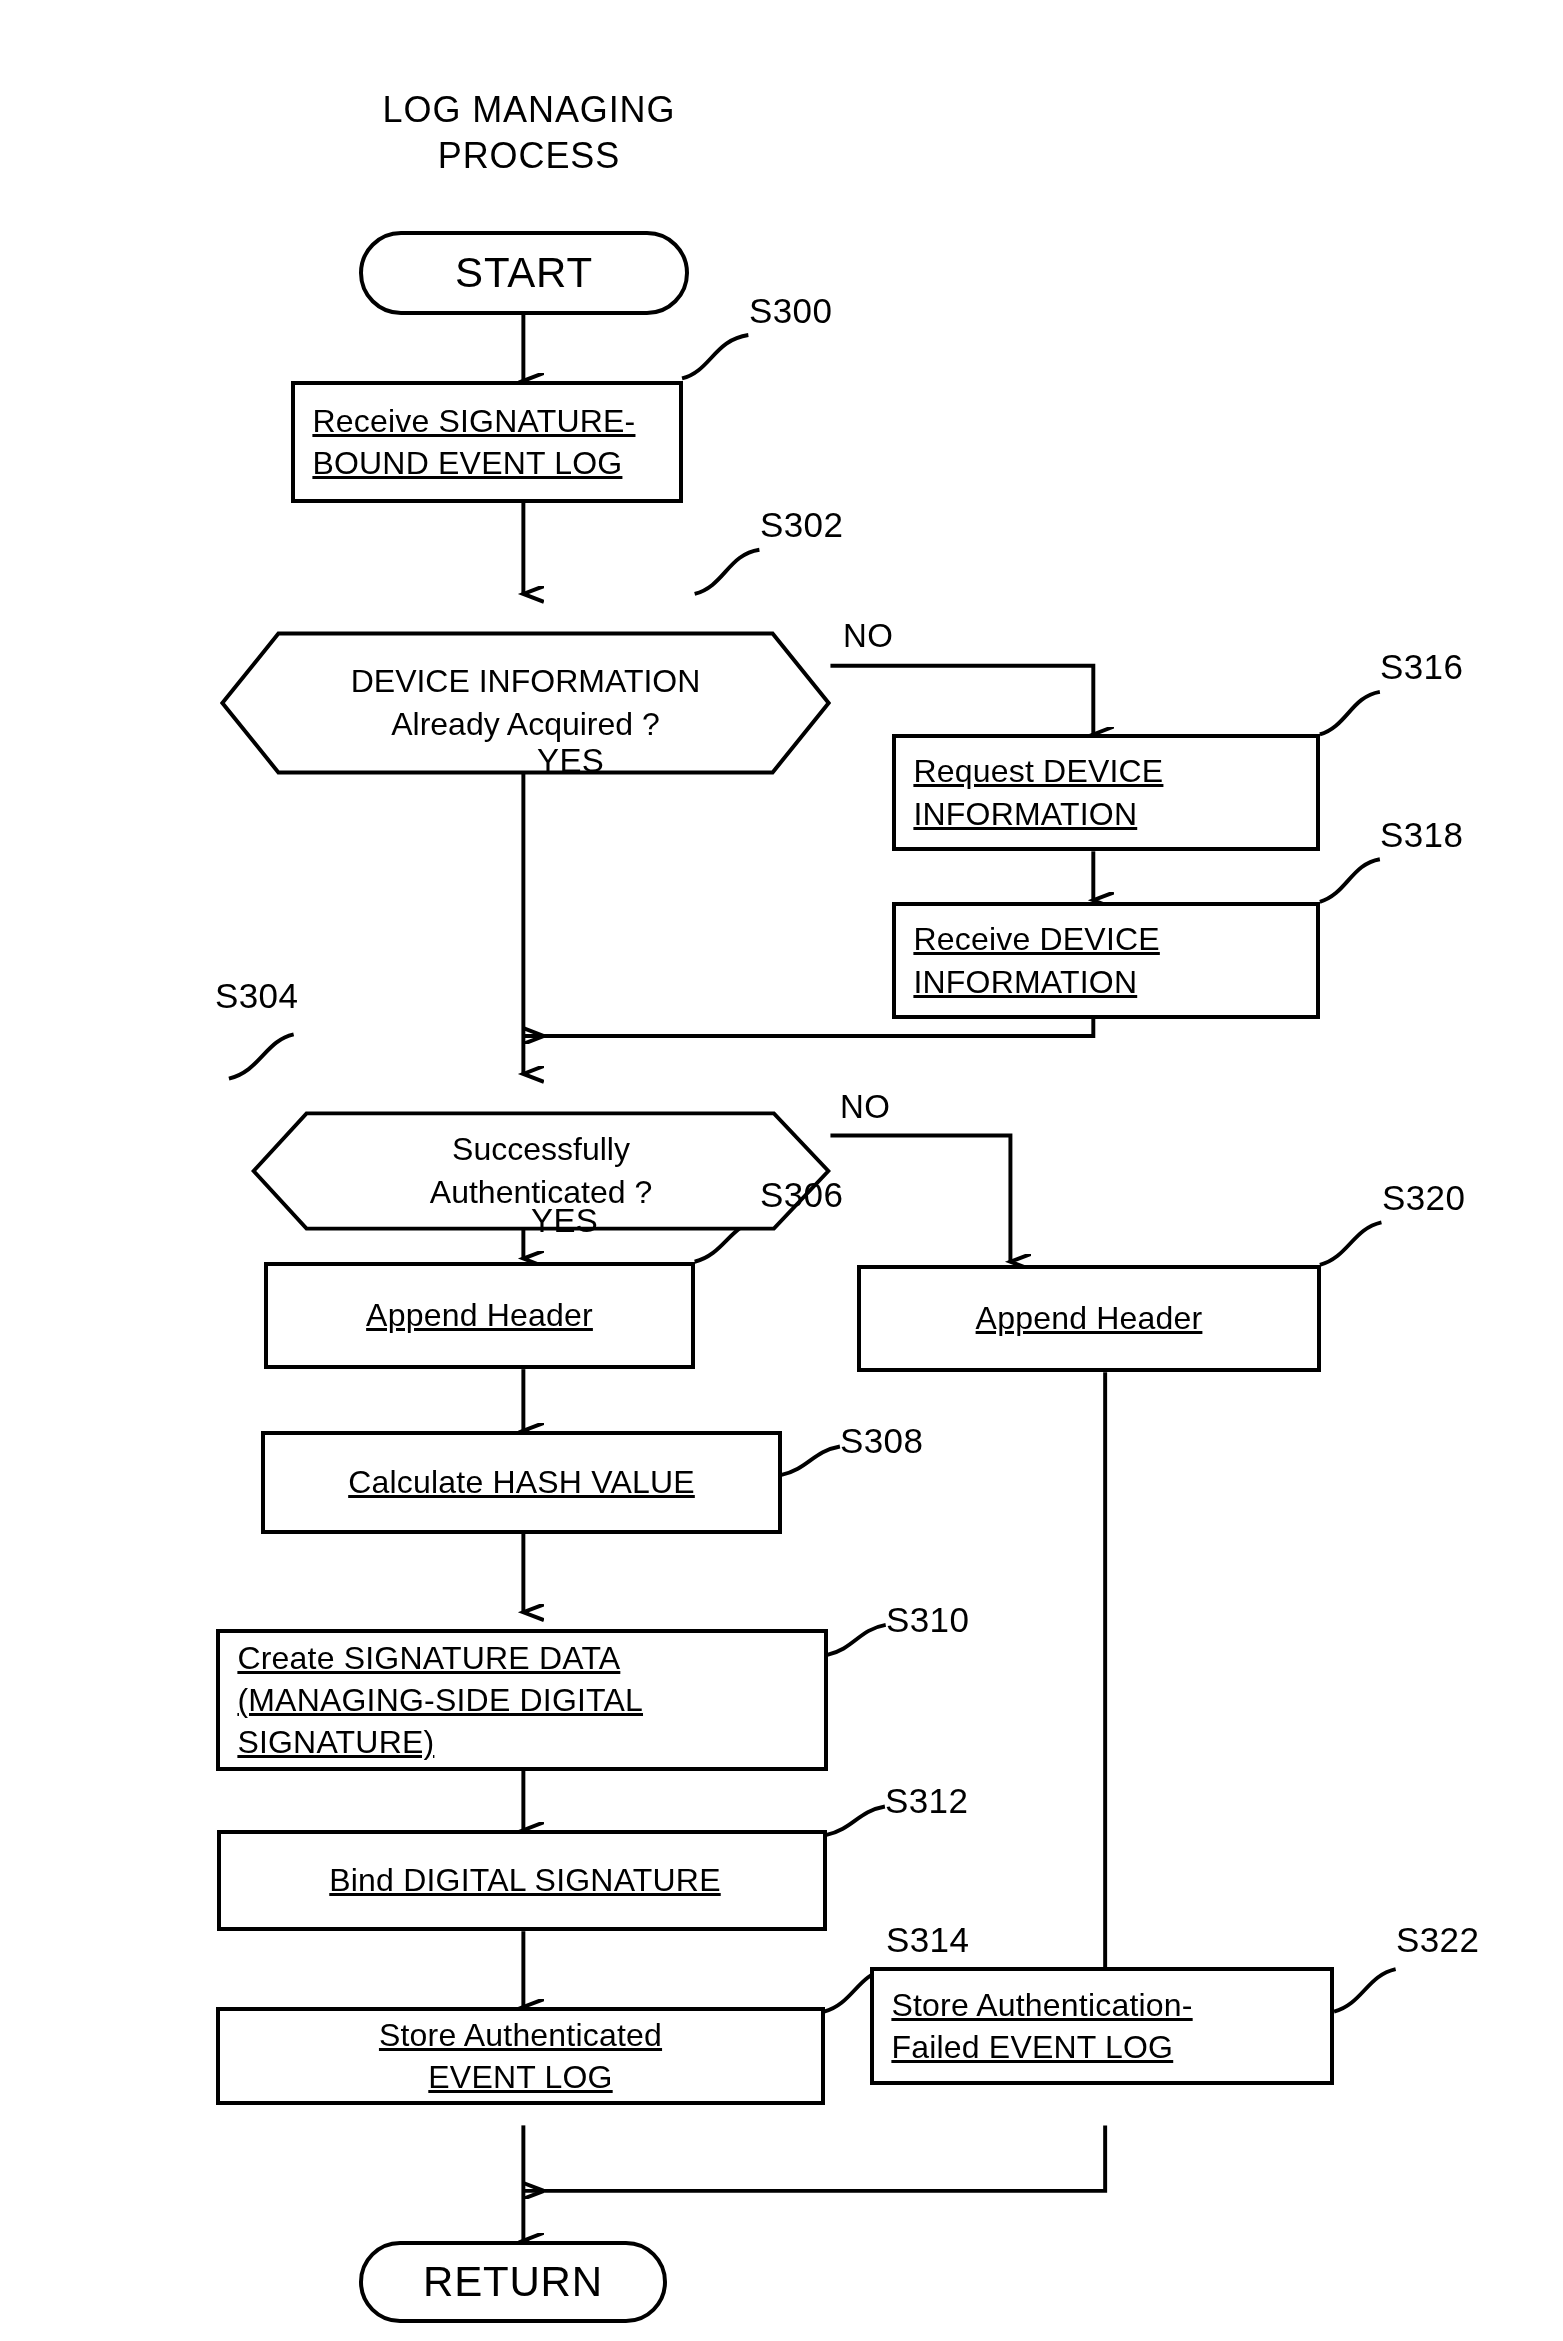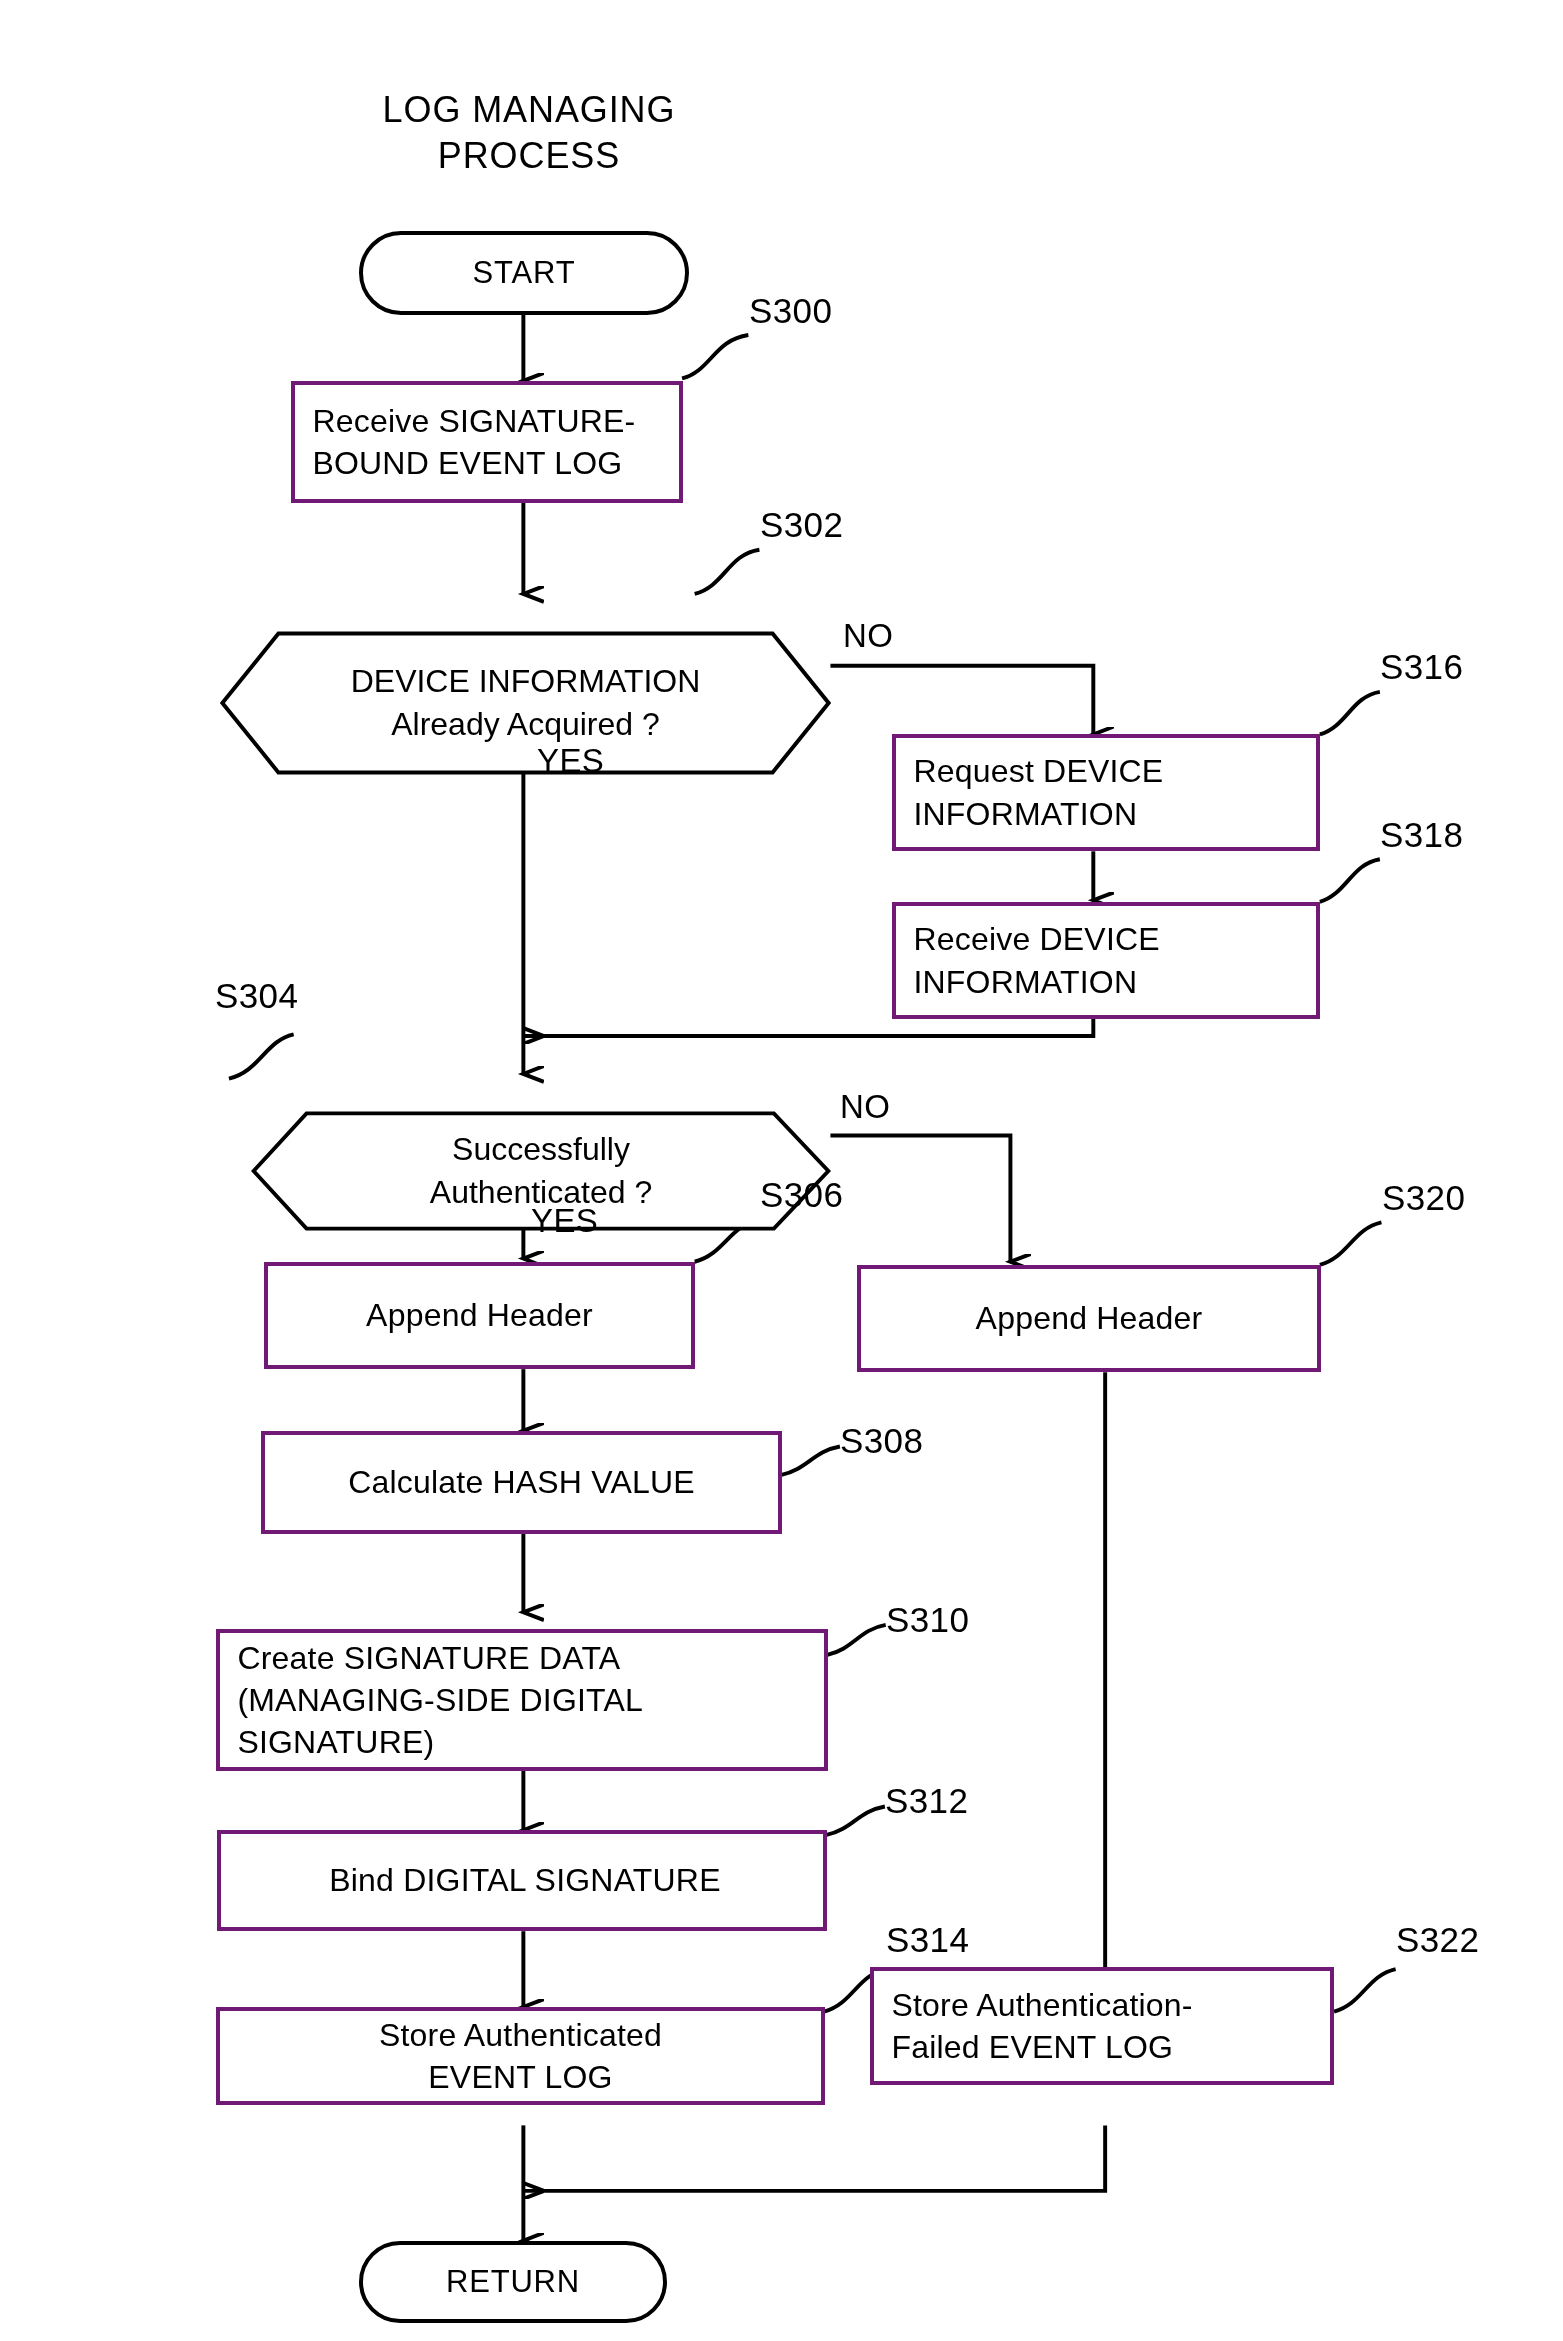--- a/index.html
+++ b/index.html
@@ -1,25 +1,25 @@
 <!DOCTYPE html>
 <html style="font-size:12.6px"><head>
 <meta charset="utf-8">
 <style>
   html,body{margin:0;padding:0;background:#ffffff;}
   body{width:1563px;height:2342px;font-family:"Liberation Sans",sans-serif;color:#000;}
   #stage{position:relative;width:1563px;height:2342px;overflow:hidden;background:#fff;}
   svg#wires{position:absolute;left:0;top:0;width:1563px;height:2342px;}
   .node{position:absolute;box-sizing:border-box;display:flex;align-items:center;justify-content:center;text-align:center;}
-  .proc{border:4px solid #701a75;background:#fff;}
+  .proc{border:4px solid #000000;background:#fff;text-decoration:underline;}
   .proc .txt{font-size:32px;line-height:1.32;letter-spacing:0.2px;padding:0 9.5px;}
   .proc.left-txt{justify-content:flex-start;}
   .proc.left-txt .txt{text-align:left;padding-left:17.4px;}
   .term{background:#fff;}
-  .term .txt{font-size:31px;letter-spacing:0.8px;}
+  .term .txt{font-size:42px;letter-spacing:0.8px;}
   .hexwrap{position:absolute;margin-top:37px;}
   .hexwrap .hextext{position:absolute;left:0;top:0;width:100%;height:100%;display:flex;flex-direction:column;align-items:center;justify-content:center;font-size:32px;line-height:1.34;}
   .lbl{position:absolute;font-size:35px;letter-spacing:0.4px;white-space:nowrap;}
   .branch{position:absolute;font-size:33px;letter-spacing:0.4px;white-space:nowrap;}
   .title{position:absolute;text-align:center;font-size:36px;line-height:1.28;letter-spacing:0.9px;white-space:pre-line;}
 </style>
 </head>
 <body>
 
 <div id="stage">

